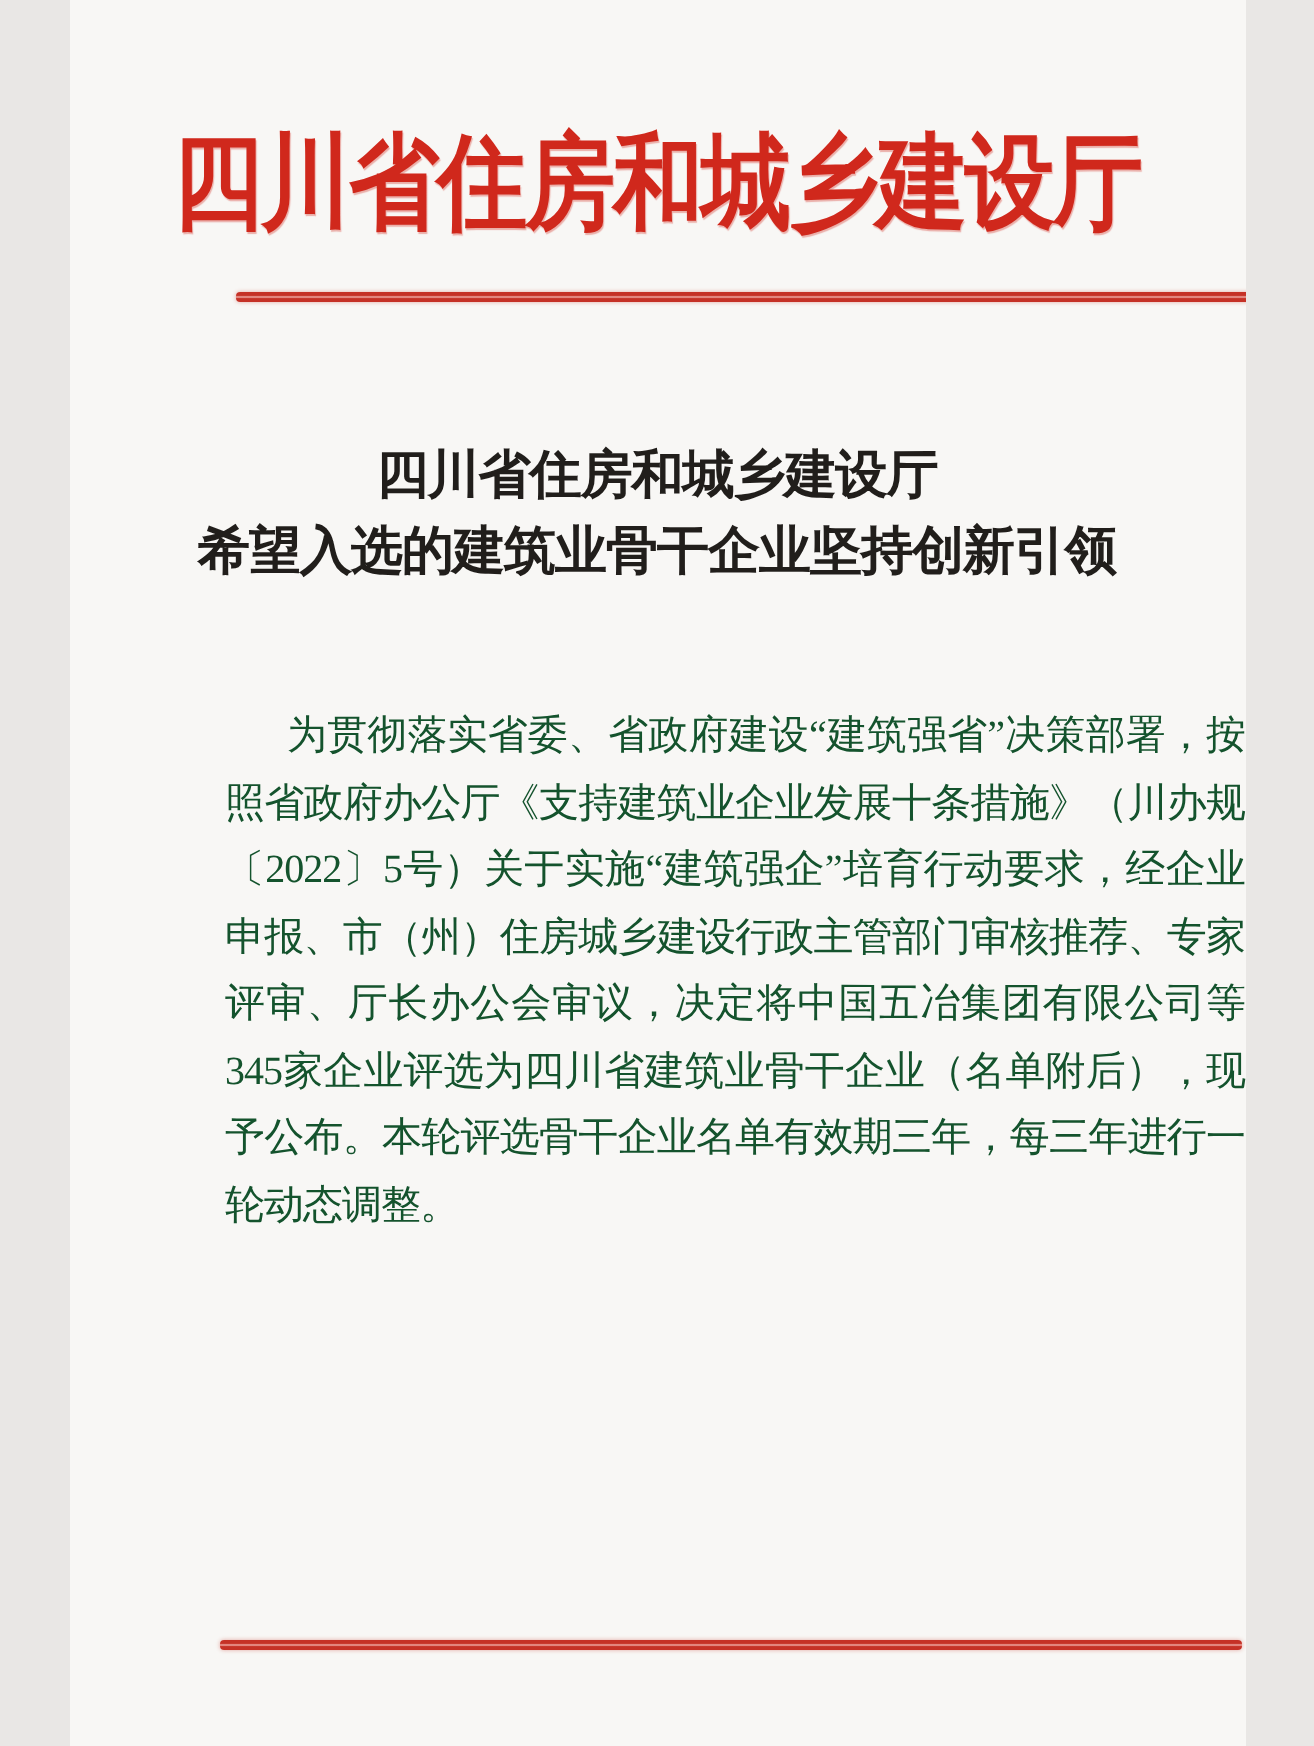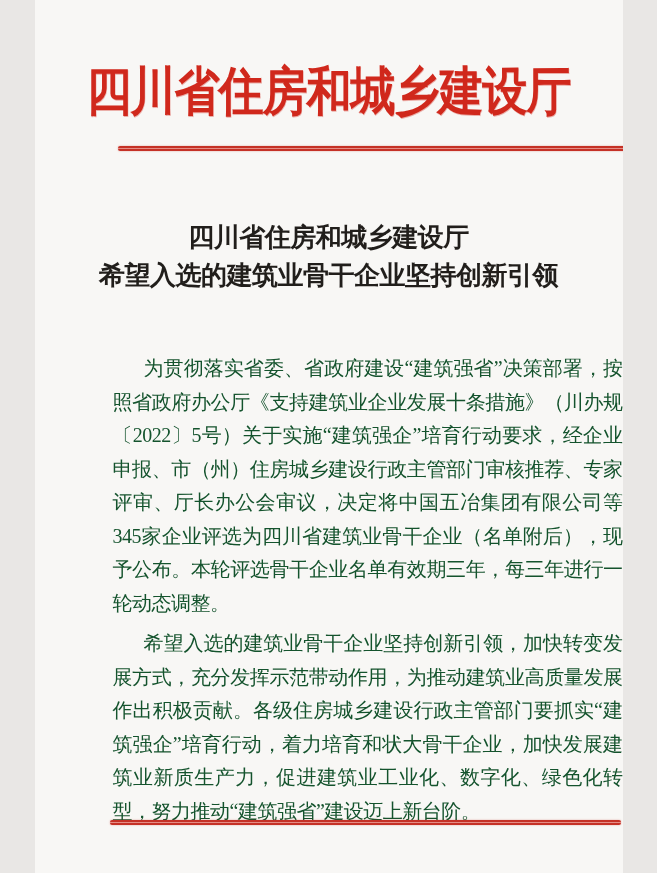--- a/index.html
+++ b/index.html
@@ -92,18 +92,17 @@
 
   <div class="rule rule-top"></div>
 
   <div class="doc-title">
     <div>四川省住房和城乡建设厅</div>
     <div>希望入选的建筑业骨干企业坚持创新引领</div>
   </div>
 
   <div class="doc-body">
     <p>为贯彻落实省委、省政府建设“建筑强省”决策部署，按照省政府办公厅《支持建筑业企业发展十条措施》（川办规〔2022〕5号）关于实施“建筑强企”培育行动要求，经企业申报、市（州）住房城乡建设行政主管部门审核推荐、专家评审、厅长办公会审议，决定将中国五冶集团有限公司等345家企业评选为四川省建筑业骨干企业（名单附后），现予公布。本轮评选骨干企业名单有效期三年，每三年进行一轮动态调整。</p>
-    <p>希望入选的建筑业骨干企业坚持创新引领，加快转变发展方式，充分发挥示范带动作用，为推动建筑业高质量发展作出积极贡献。各级住房城乡建设行政主管部门要抓实“建筑强企”培育行动，着力培育和状大骨干企业，加快发展建筑业新质生产力，促进建筑业工业化、数字化、绿色化转型，努力推动“建筑强省”建设迈上新台阶。</p>
   </div>
 
   <div class="rule rule-bottom"></div>
 
 </div>
 
 </body></html>

